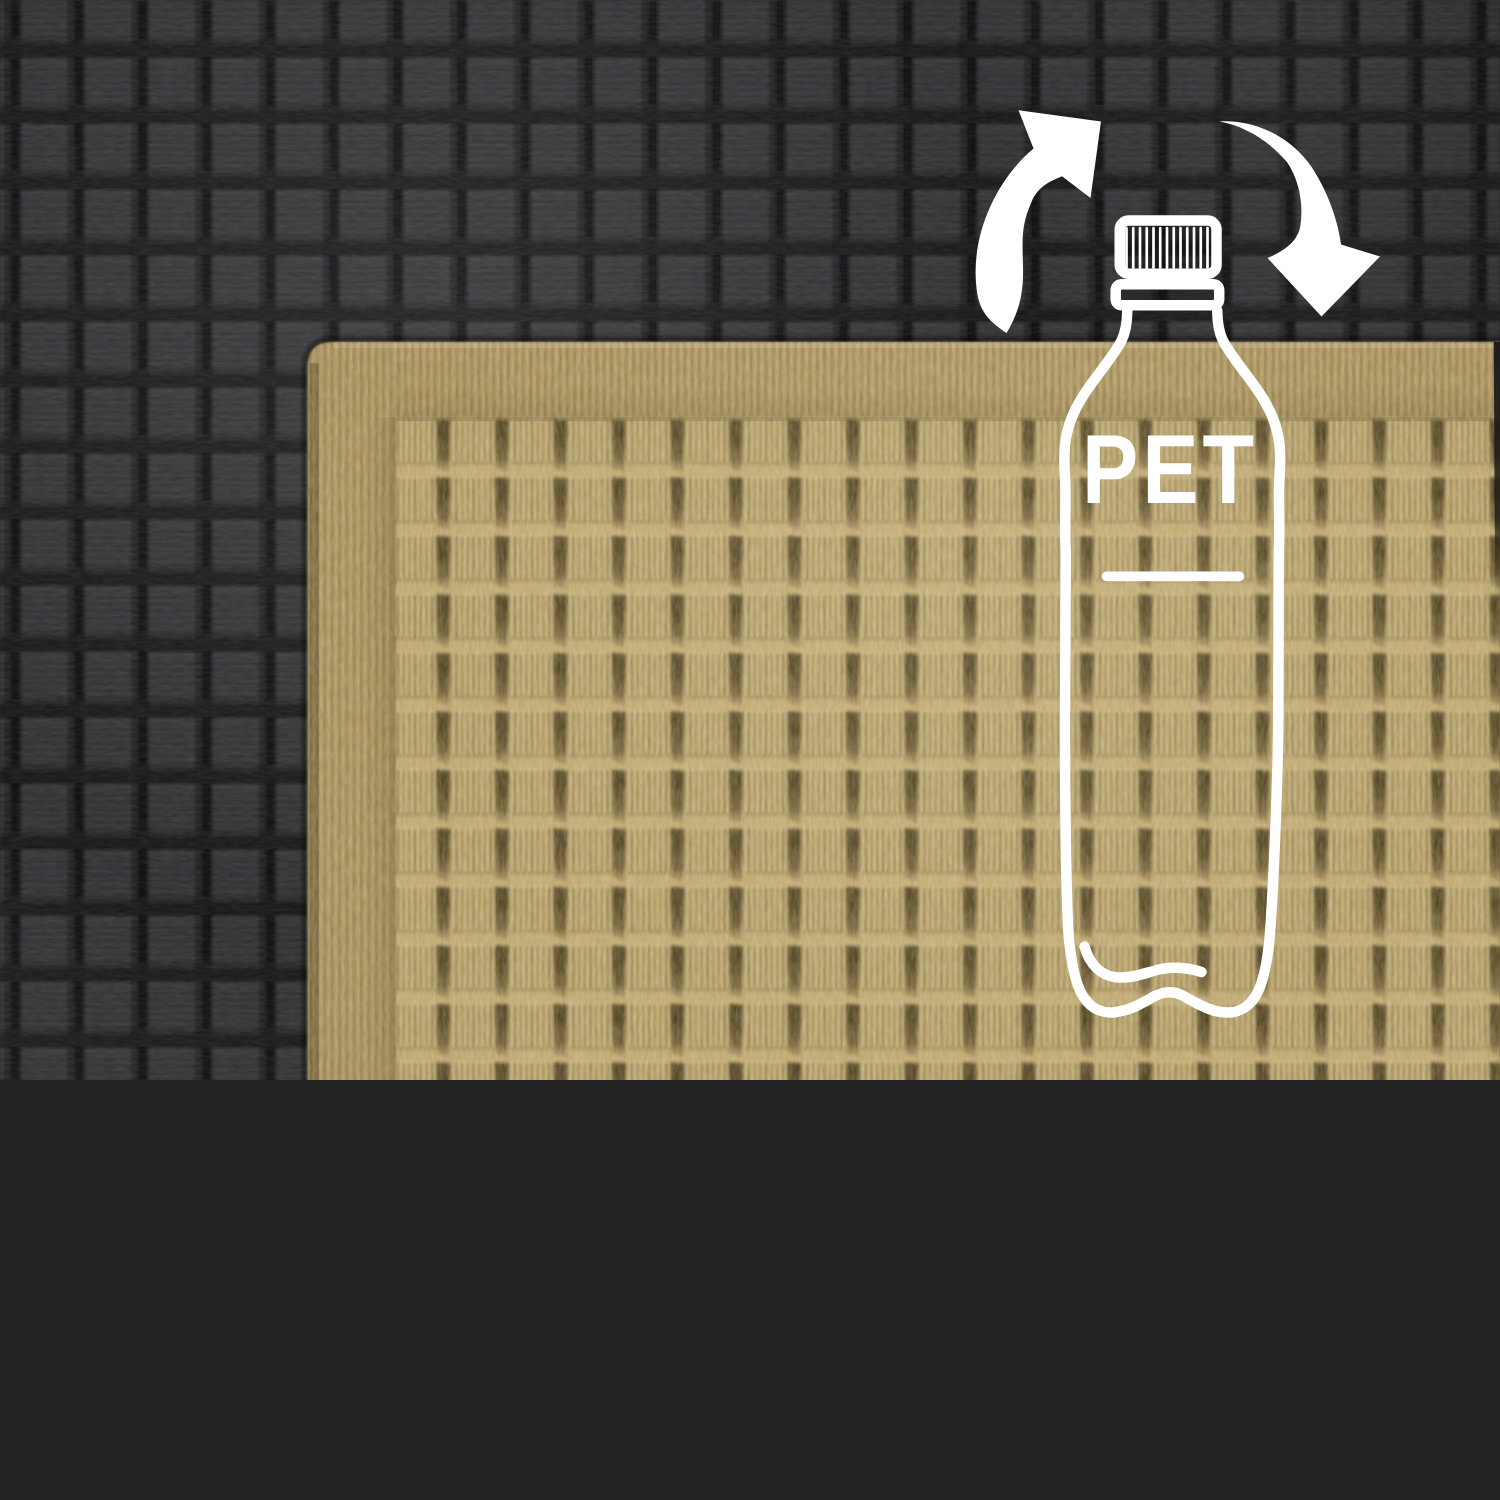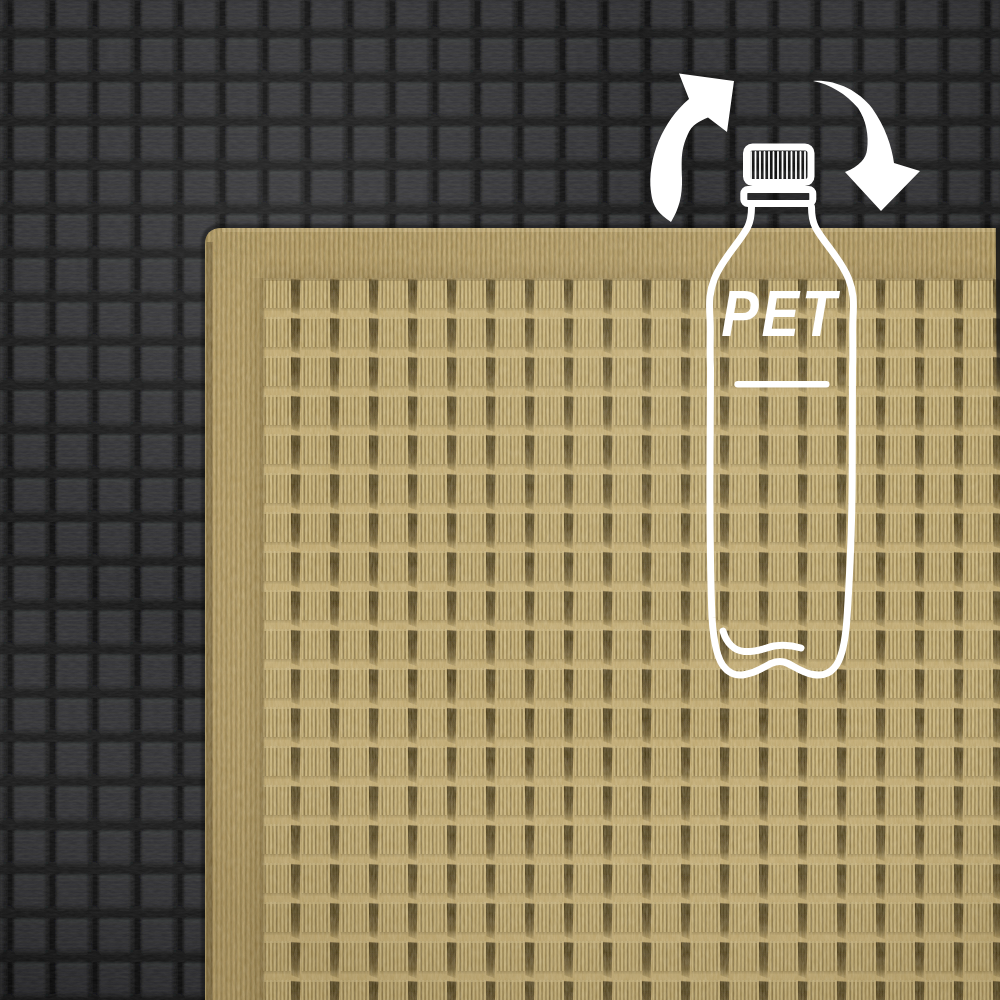--- a/index.html
+++ b/index.html
@@ -1,17 +1,17 @@
 <!DOCTYPE html>
 <html><head>
 <meta charset="utf-8">
 <style>
   html,body{margin:0;padding:0;background:#222;}
-  #stage{position:relative;width:1000px;height:1000px;overflow:hidden;
-    font-family:"Liberation Sans", sans-serif;font-style:italic;}
+  #stage{position:relative;width:1000px;height:720px;overflow:hidden;
+    font-family:"Liberation Sans", sans-serif;}
   svg{display:block;}
 </style>
 </head>
 <body>
 <div id="stage">
 <svg width="1000" height="1000" viewBox="0 0 1000 1000" xmlns="http://www.w3.org/2000/svg">
 <defs>
   <linearGradient id="bshad" x1="0" y1="0" x2="0" y2="1">
     <stop offset="0%" stop-color="#050505"></stop>
     <stop offset="70%" stop-color="#0e0e0e"></stop>

